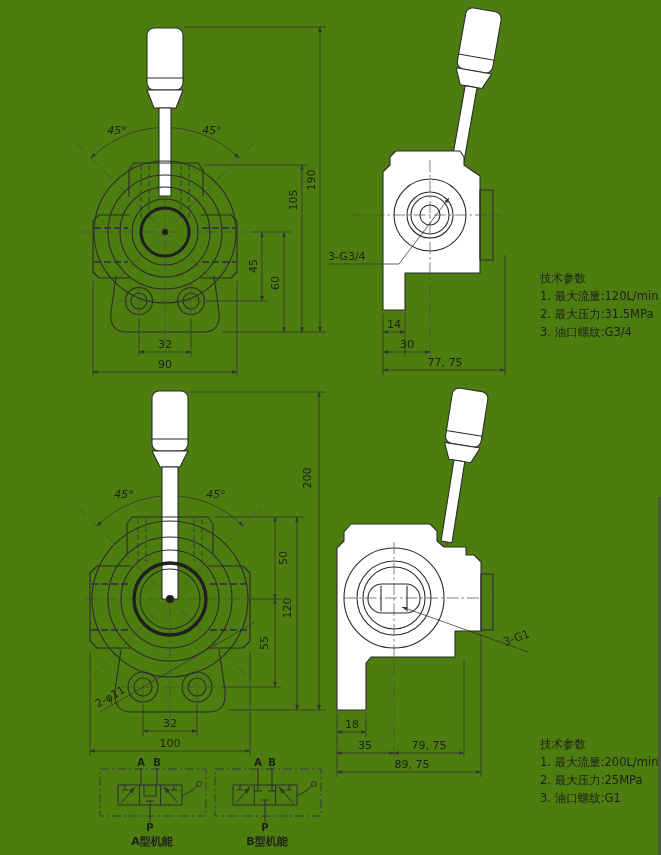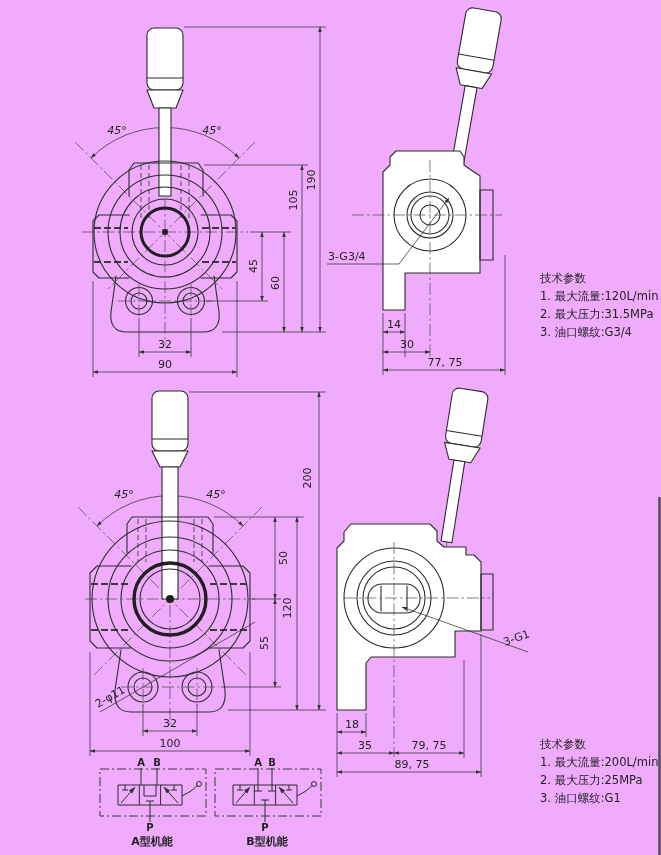--- a/index.html
+++ b/index.html
@@ -1,16 +1,16 @@
 <!DOCTYPE html>
 <html><head>
 <meta charset="utf-8">
 <style>
   html,body{margin:0;padding:0;background:#e8e8e8;}
-  #page{position:relative;width:661px;height:855px;background:#f0abfc;overflow:hidden;
+  #page{position:relative;width:661px;height:855px;background:#4d7c0f;overflow:hidden;
         font-family:"DejaVu Sans","Liberation Sans",sans-serif;}
   svg{position:absolute;left:0;top:0;}
   svg *{vector-effect:non-scaling-stroke;}
   .ln   {stroke:#2d2d2d;stroke-width:1.1;fill:none;stroke-linejoin:round;stroke-linecap:round;}
   .lnf  {stroke:#2d2d2d;stroke-width:1.1;fill:#ffffff;stroke-linejoin:round;}
   .bold {stroke:#1f1f1f;stroke-width:3;fill:none;}
   .bold2{stroke:#1f1f1f;stroke-width:3.4;fill:none;}
   .cl   {stroke:#4a4a4a;stroke-width:.7;fill:none;stroke-dasharray:12 3 2.5 3;}
   .dsh  {stroke:#2d2d2d;stroke-width:.8;fill:none;stroke-dasharray:5 3;}
   .tdsh {stroke:#3a3a3a;stroke-width:2.2;fill:none;stroke-dasharray:7 3;}

